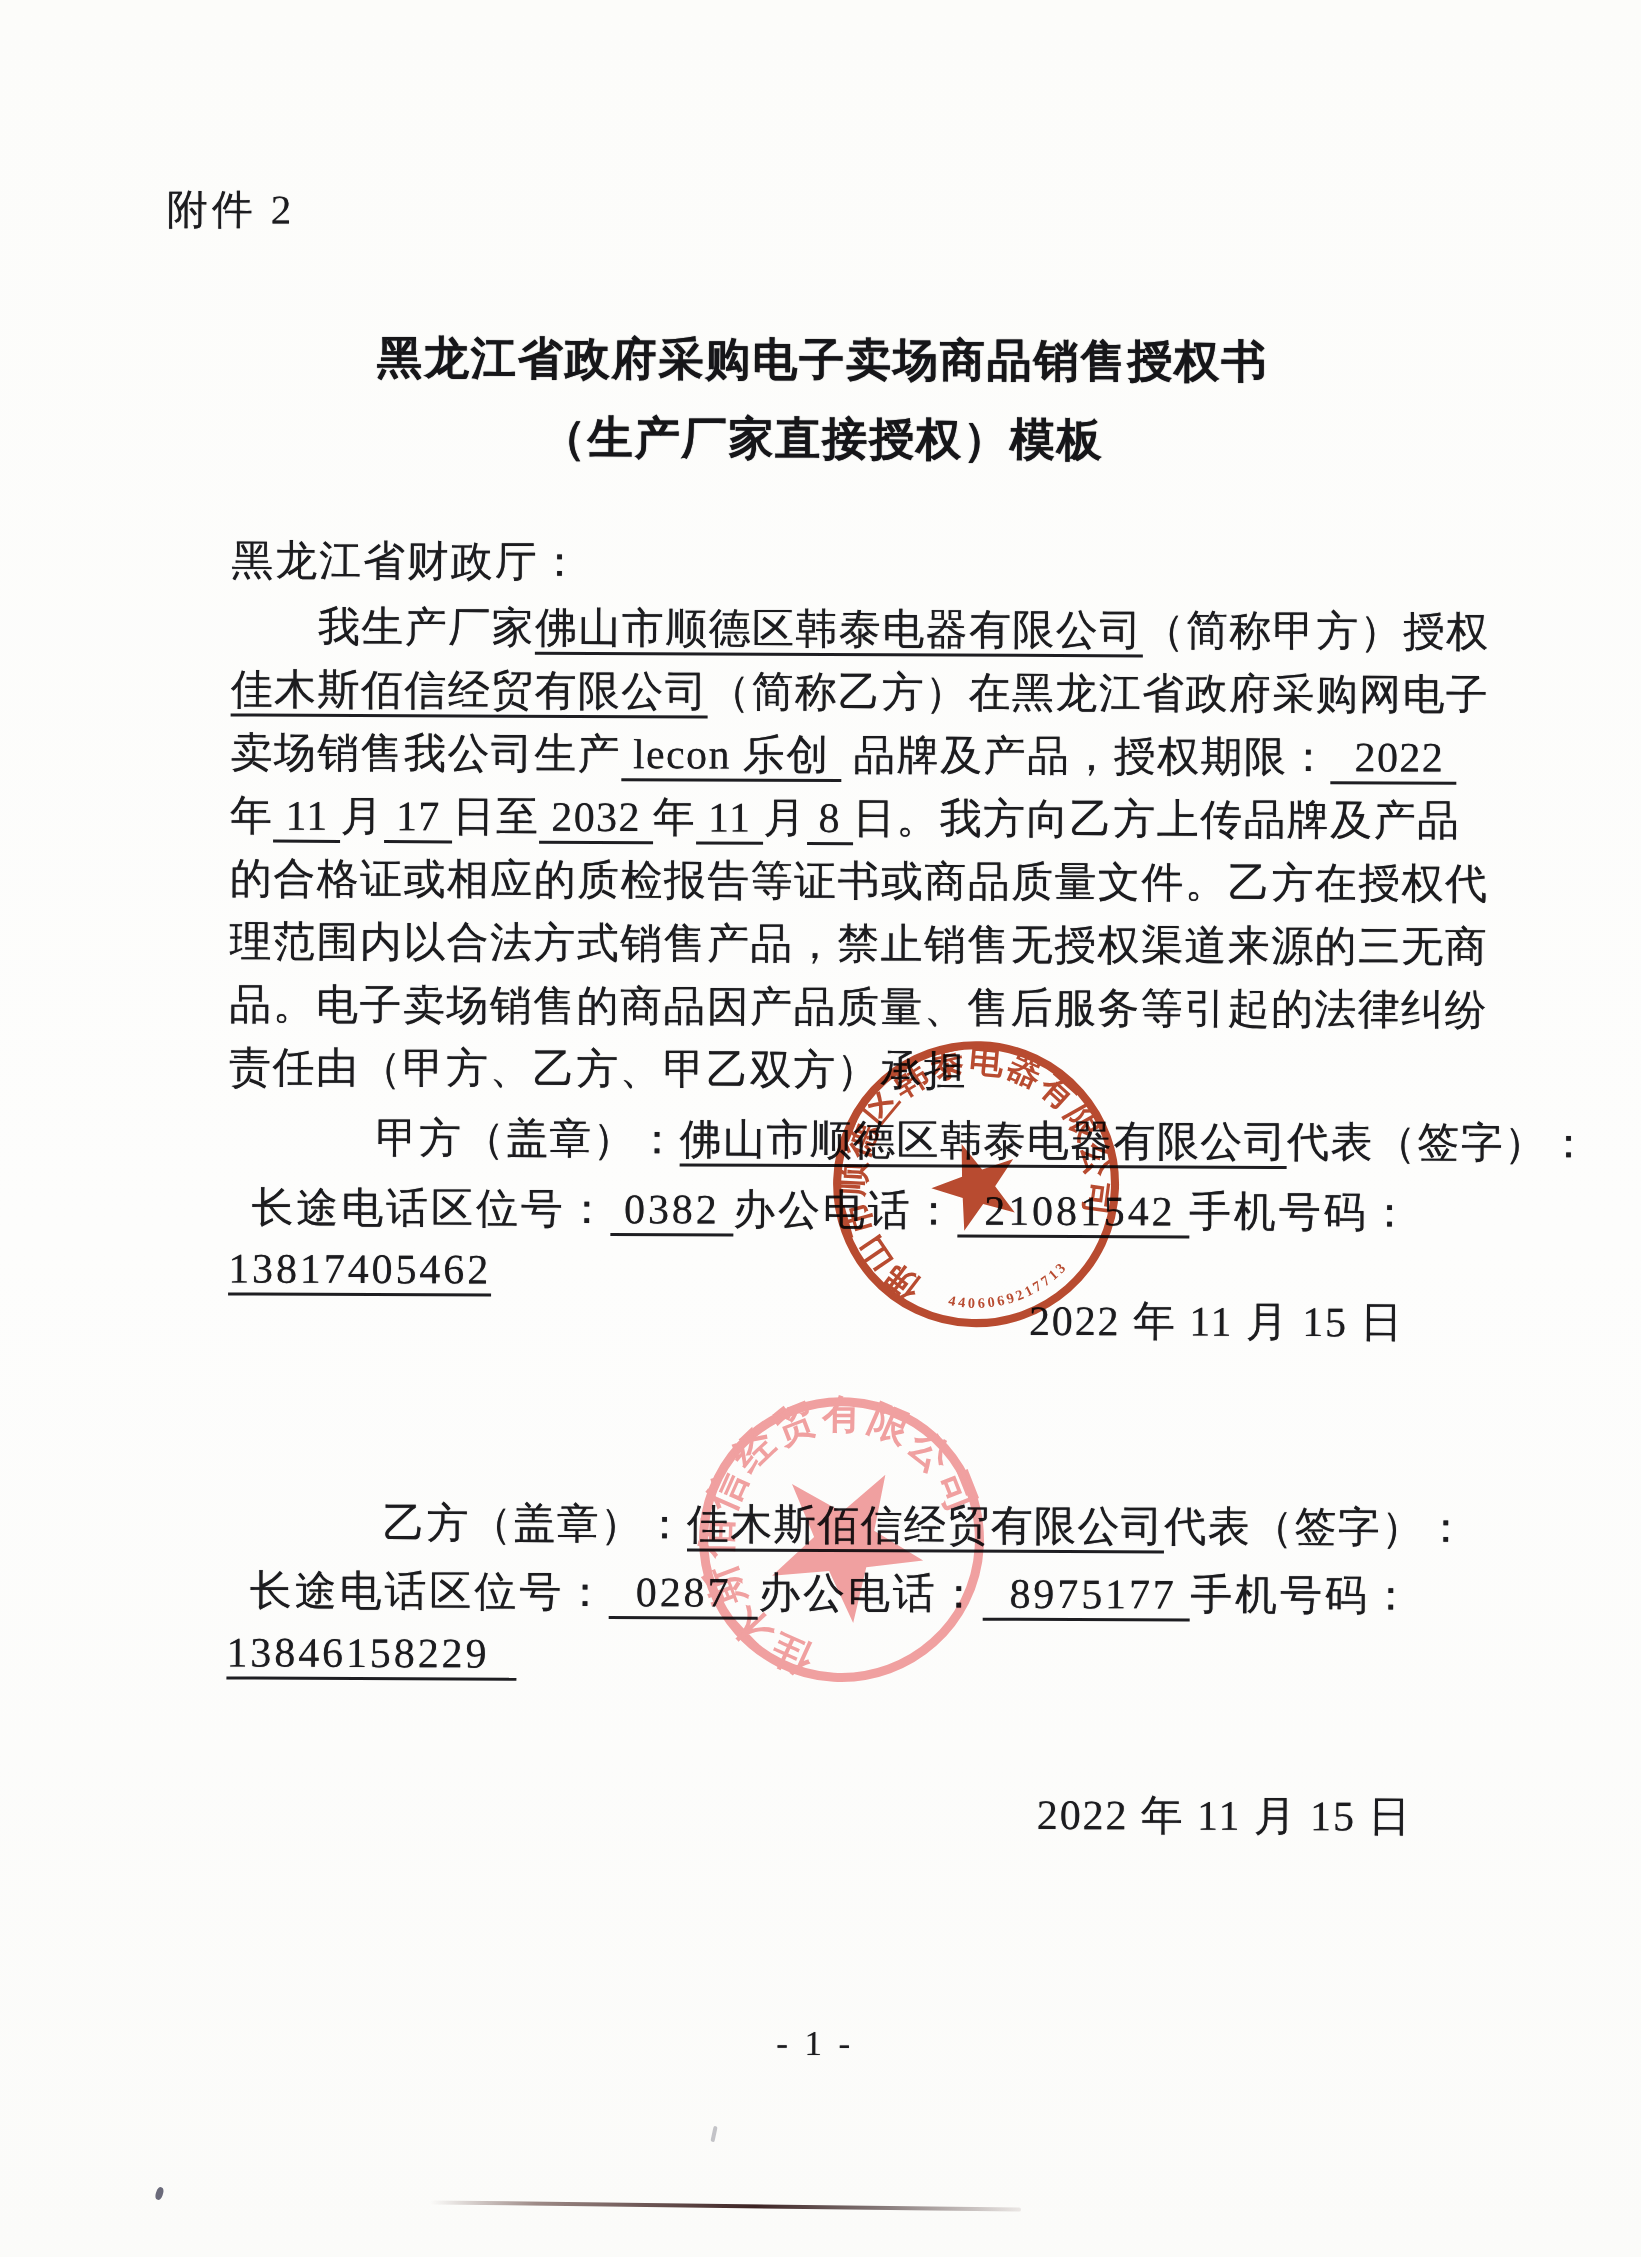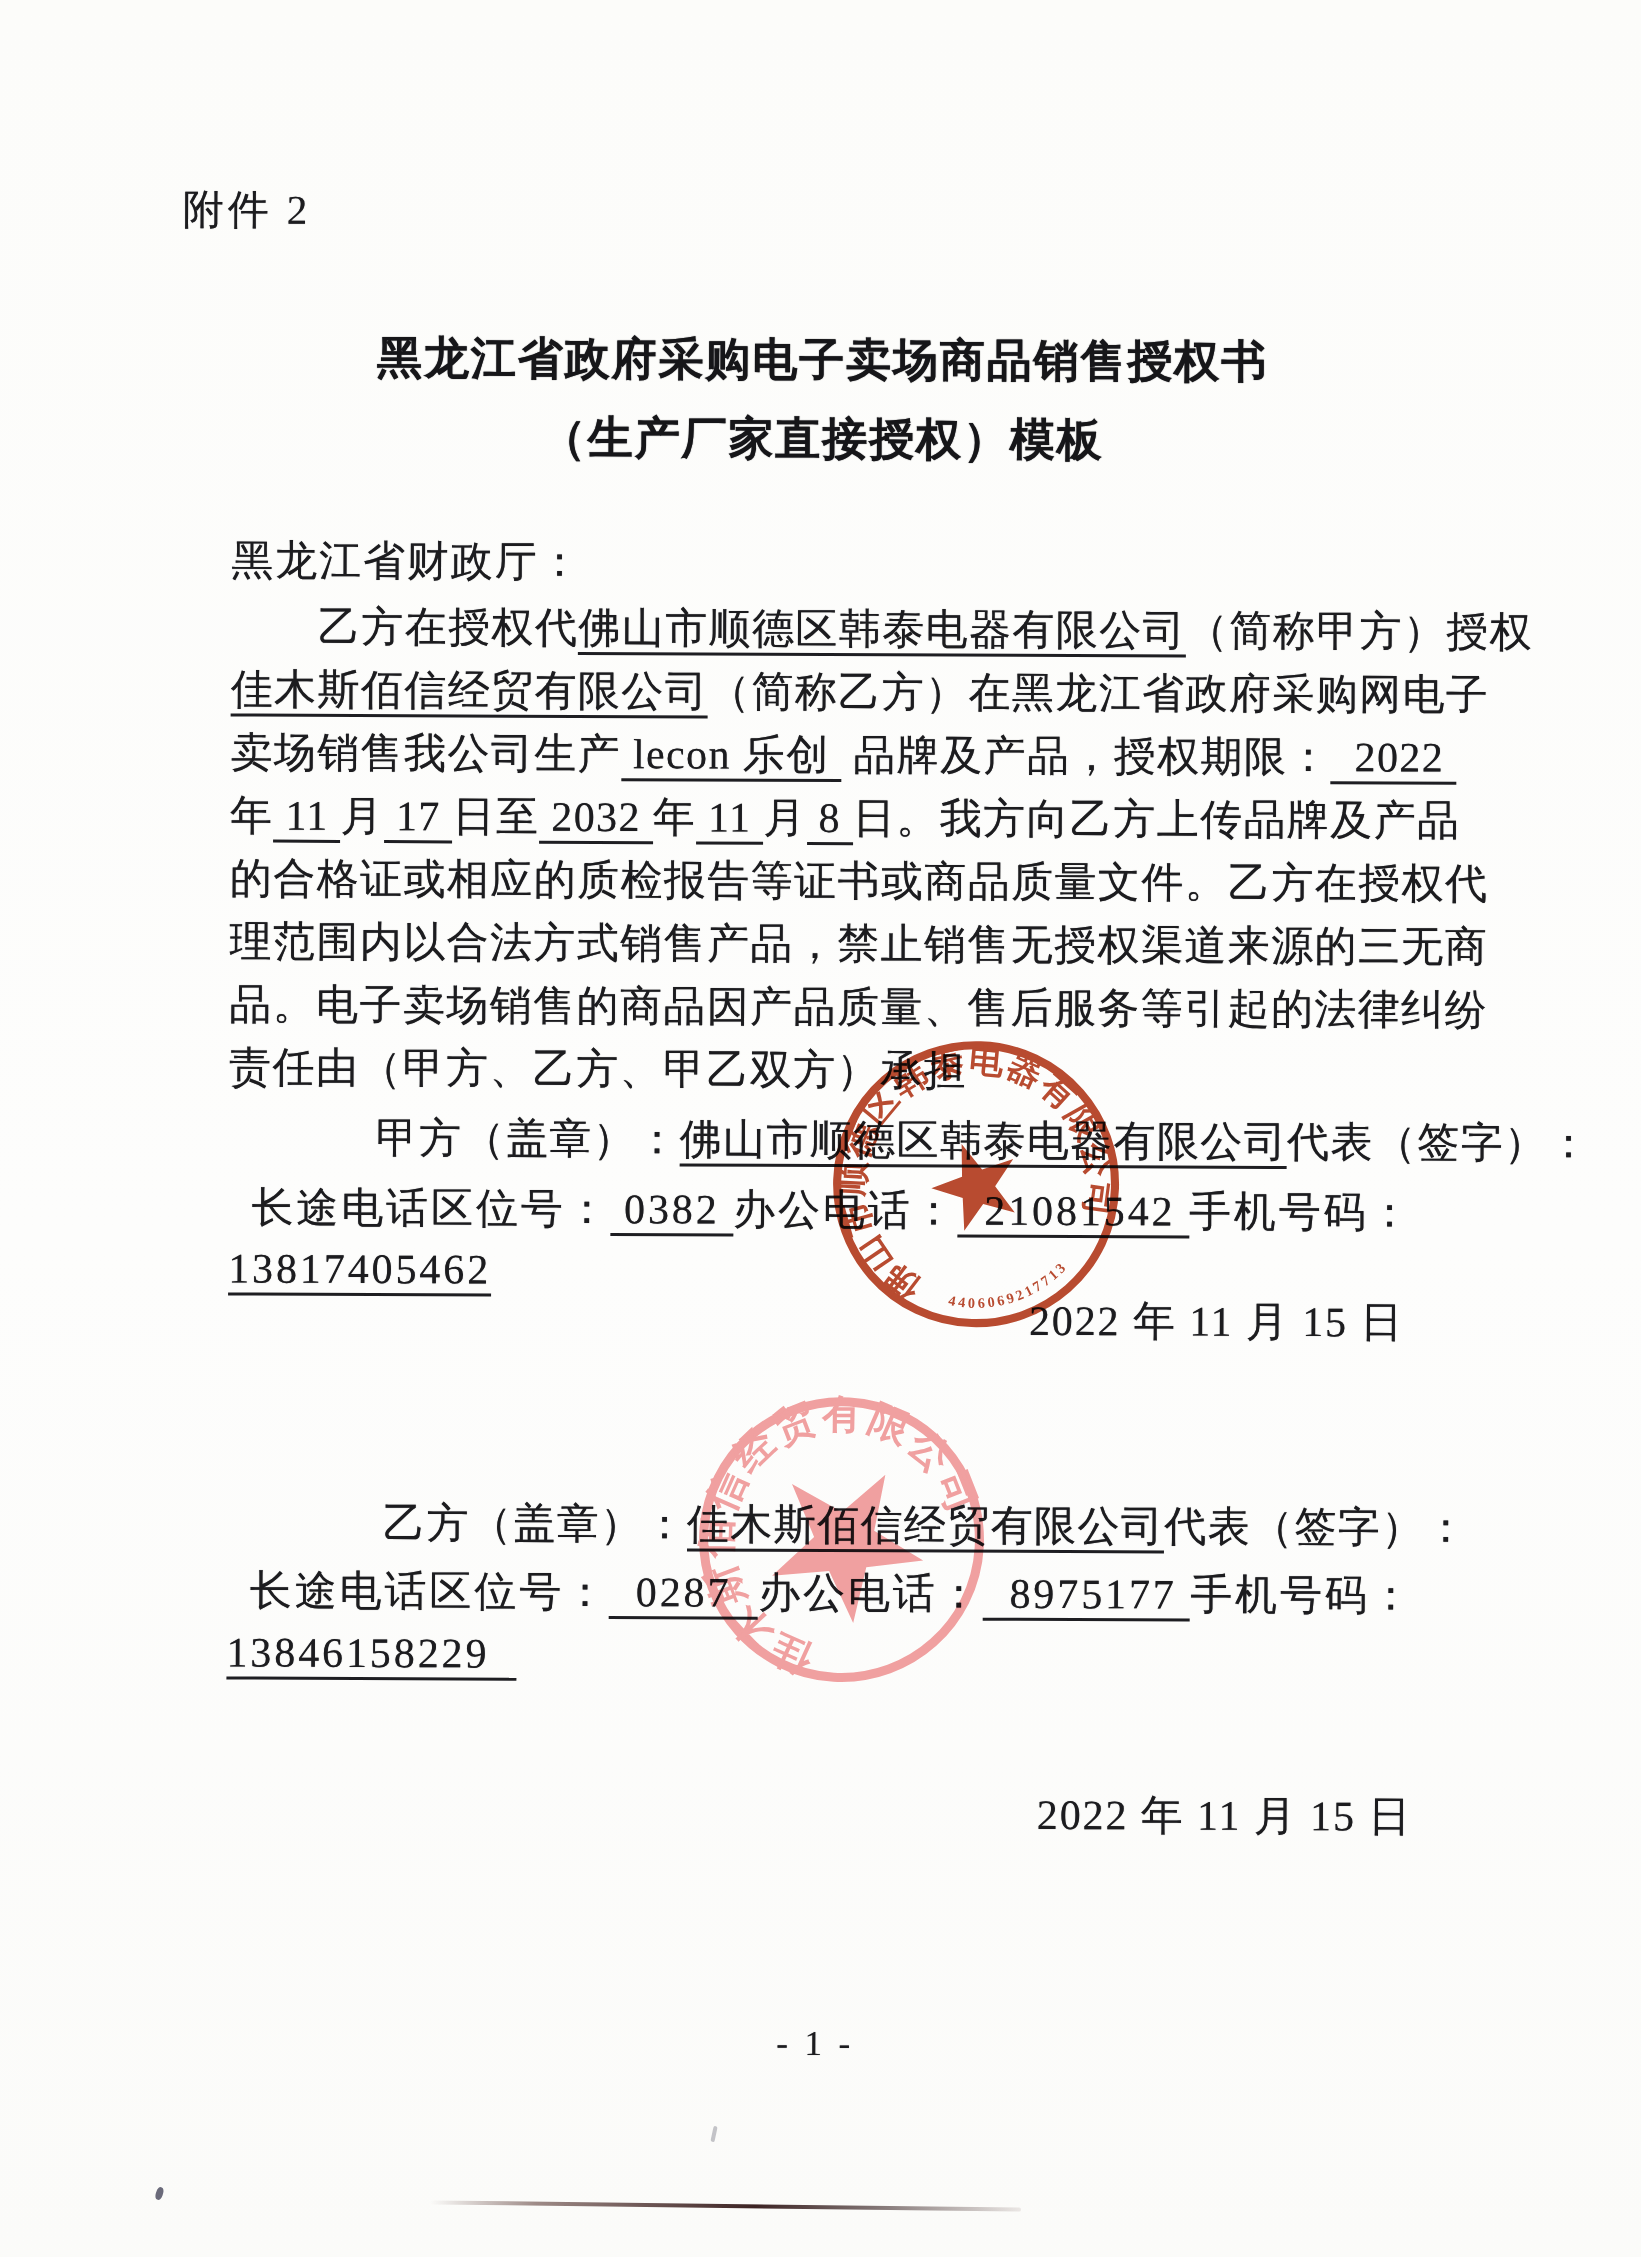--- a/index.html
+++ b/index.html
@@ -4,21 +4,21 @@
 <style>
   html,body{margin:0;padding:0;background:#ffffff;}
   .page{
     position:relative;width:1641px;height:2257px;overflow:hidden;
     background:linear-gradient(180deg,#fcfcfa 0%,#fdfdfc 55%,#fbfbf9 100%);
     font-family:"Liberation Serif","DejaVu Serif",serif;
     color:#1c1c1f;
   }
   .tilt{position:absolute;inset:0;transform:rotate(.25deg);transform-origin:50% 38%;}
   .txt{position:absolute;white-space:pre;text-shadow:0 0 0.7px rgba(25,25,30,.75);}
-  .attachment{left:164px;top:185px;font-size:41px;letter-spacing:3.9px;margin-left:16px;}
+  .attachment{left:164px;top:185px;font-size:41px;letter-spacing:3.9px;}
   .title{left:0;width:100%;text-align:center;font-weight:700;font-size:45px;letter-spacing:1.9px;color:#161619;text-shadow:0 0 1px rgba(15,15,20,.9);}
   .title1{top:330px;}
   .title2{top:409px;}
   .salutation{left:230px;top:535px;font-size:42px;letter-spacing:1.9px;}
   .para{position:absolute;left:230px;top:599px;width:1217px;}
   .pline{white-space:pre;font-size:42px;letter-spacing:1.4px;height:63px;line-height:60px;text-shadow:0 0 0.7px rgba(25,25,30,.75);}
   .indent{padding-left:87px;}
   .u{border-bottom:3.4px solid #1e1e22;padding-bottom:1px;}
   .pa1,.pb1{left:230px;font-size:42px;letter-spacing:1.4px;}
   .pa1{top:1110px;padding-left:147px;}
@@ -48,21 +48,21 @@
   <div class="tilt">
 
     <div class="txt attachment">附件 2</div>
 
     <div class="txt title title1">黑龙江省政府采购电子卖场商品销售授权书</div>
     <div class="txt title title2">（生产厂家直接授权）模板</div>
 
     <div class="txt salutation">黑龙江省财政厅：</div>
 
     <div class="para">
-      <div class="pline indent"><span>乙方在授权代</span><span class="u">佛山市顺德区韩泰电器有限公司</span><span>（简称甲方）授权</span></div>
+      <div class="pline indent"><span>我生产厂家</span><span class="u">佛山市顺德区韩泰电器有限公司</span><span>（简称甲方）授权</span></div>
       <div class="pline"><span class="u">佳木斯佰信经贸有限公司</span><span>（简称乙方）在黑龙江省政府采购网电子</span></div>
       <div class="pline"><span>卖场销售我公司生产</span><span class="u"> lecon 乐创 </span><span> 品牌及产品，授权期限：</span><span class="u">  2022 </span></div>
       <div class="pline"><span>年</span><span class="u"> 11 </span><span>月</span><span class="u"> 17 </span><span>日至</span><span class="u"> 2032 </span><span>年</span><span class="u"> 11 </span><span>月</span><span class="u"> 8 </span><span>日。我方向乙方上传品牌及产品</span></div>
       <div class="pline"><span>的合格证或相应的质检报告等证书或商品质量文件。乙方在授权代</span></div>
       <div class="pline"><span>理范围内以合法方式销售产品，禁止销售无授权渠道来源的三无商</span></div>
       <div class="pline"><span>品。电子卖场销售的商品因产品质量、售后服务等引起的法律纠纷</span></div>
       <div class="pline"><span>责任由（甲方、乙方、甲乙双方）承担</span></div>
     </div>
 
     <div class="txt pline pa1"><span>甲方（盖章）：</span><span class="u">佛山市顺德区韩泰电器有限公司</span><span>代表（签字）：</span></div>

